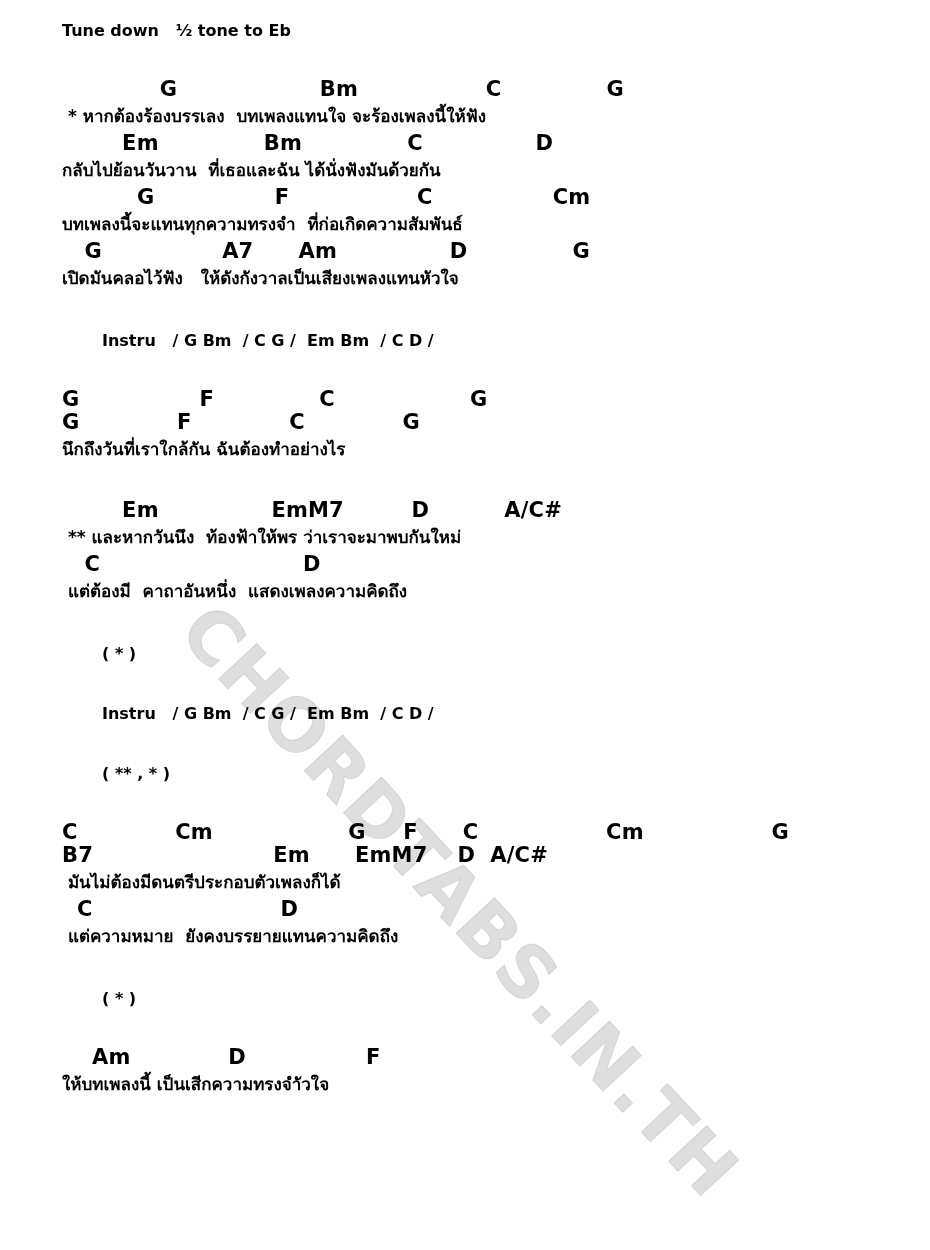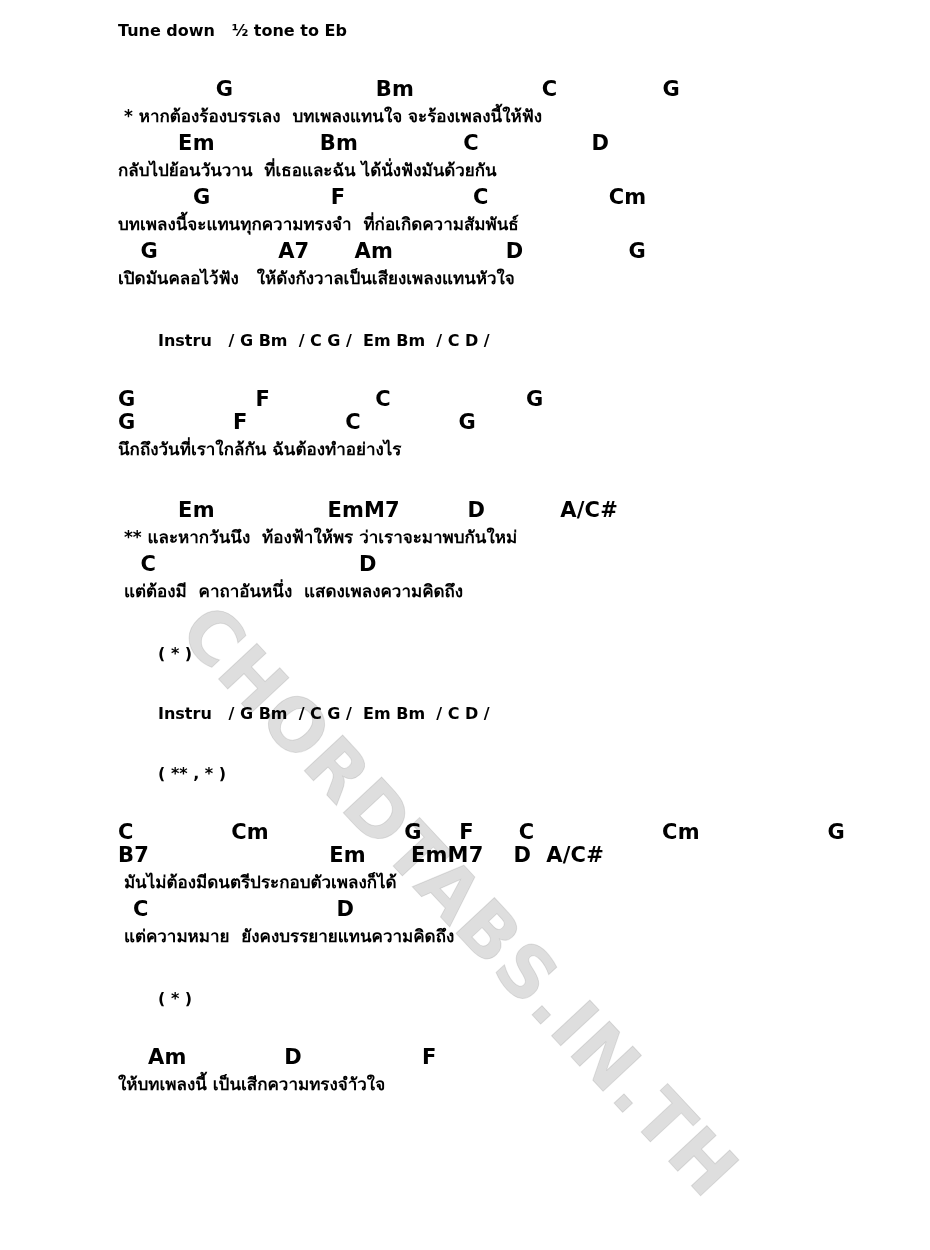--- a/index.html
+++ b/index.html
@@ -42,21 +42,21 @@
     font-weight: bold;
     font-size: 72px;
     letter-spacing: 2px;
     color: rgba(0,0,0,0.13);
     white-space: nowrap;
     -webkit-text-stroke: 1px rgba(0,0,0,0.10);
   }
   .content {
     position: relative;
     z-index: 10;
-    padding-left: 118px;
+    padding-left: 62px;
   }
   .line {
     white-space: pre;
     line-height: 1.0;
     font-weight: bold;
   }
   .chordline {
     font-weight: bold;
     font-size: 21px;
     letter-spacing: 0.2px;

